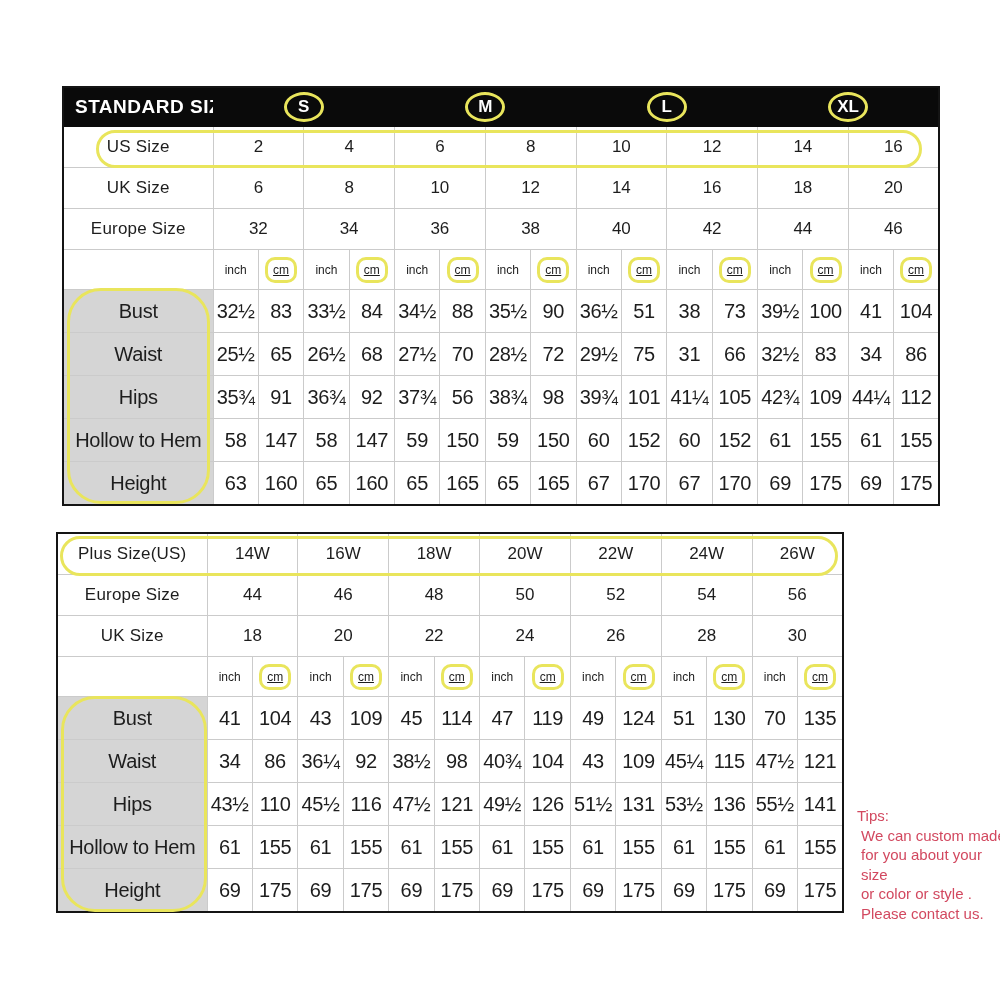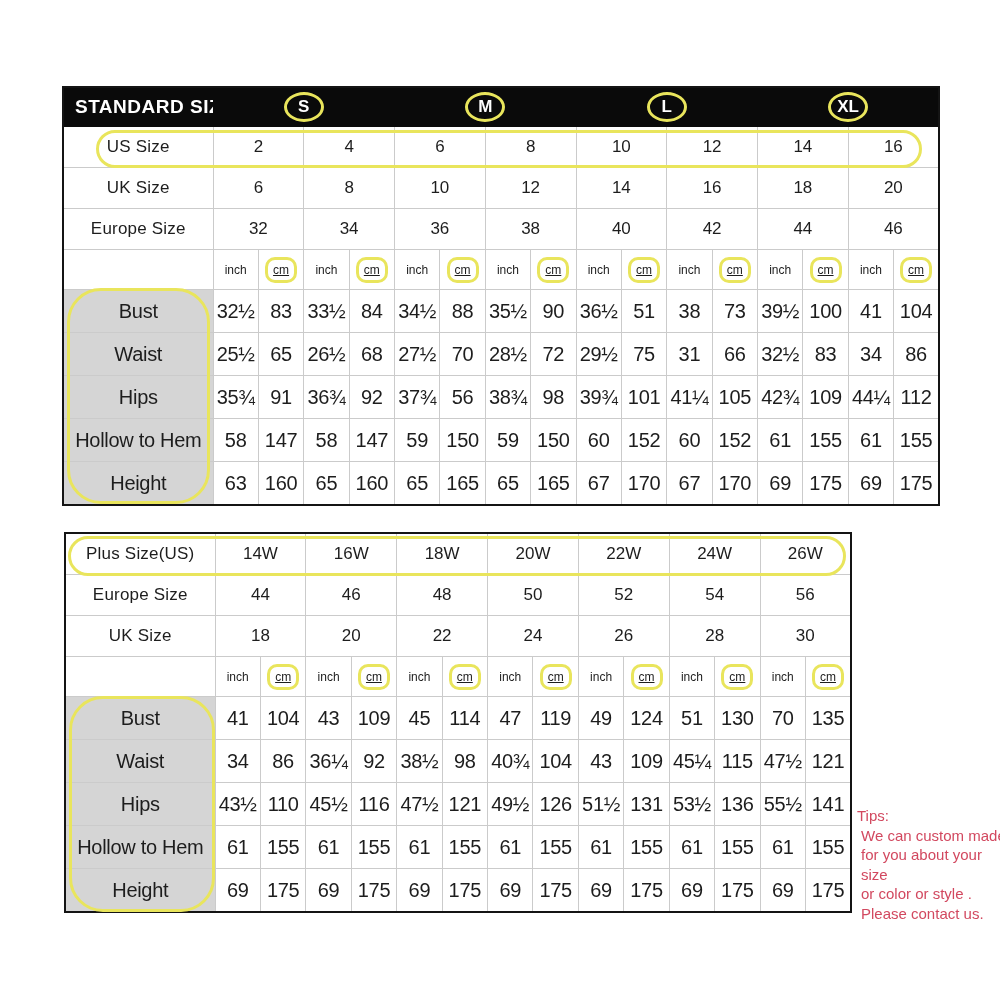--- a/index.html
+++ b/index.html
@@ -3,21 +3,21 @@
 <meta charset="utf-8">
 <style>
   html,body{margin:0;padding:0;}
   body{
     width:1000px;height:1000px;background:#ffffff;position:relative;
     font-family:"Liberation Sans", sans-serif;color:#1d1d1d;
     -webkit-font-smoothing:antialiased;
   }
   .tbl-wrap{position:absolute;}
   #standard-wrap{left:62px;top:86px;width:878px;}
-  #plus-wrap{left:64px;top:532px;width:788px;}
+  #plus-wrap{left:56px;top:532px;width:788px;}
 
   table{border-collapse:collapse;table-layout:fixed;width:100%;
         border:2px solid #141414;background:#fff;}
   td{border:1px solid #cbcbcb;text-align:center;vertical-align:middle;
      padding:0;overflow:hidden;white-space:nowrap;}
 
   tr.header-bar td{background:var(--header-bg);border-color:var(--header-bg);
      color:#fff;height:38px;}
   .hb-title{text-align:left !important;padding-left:11px !important;
      font-weight:bold;font-size:19px;letter-spacing:.5px;}

